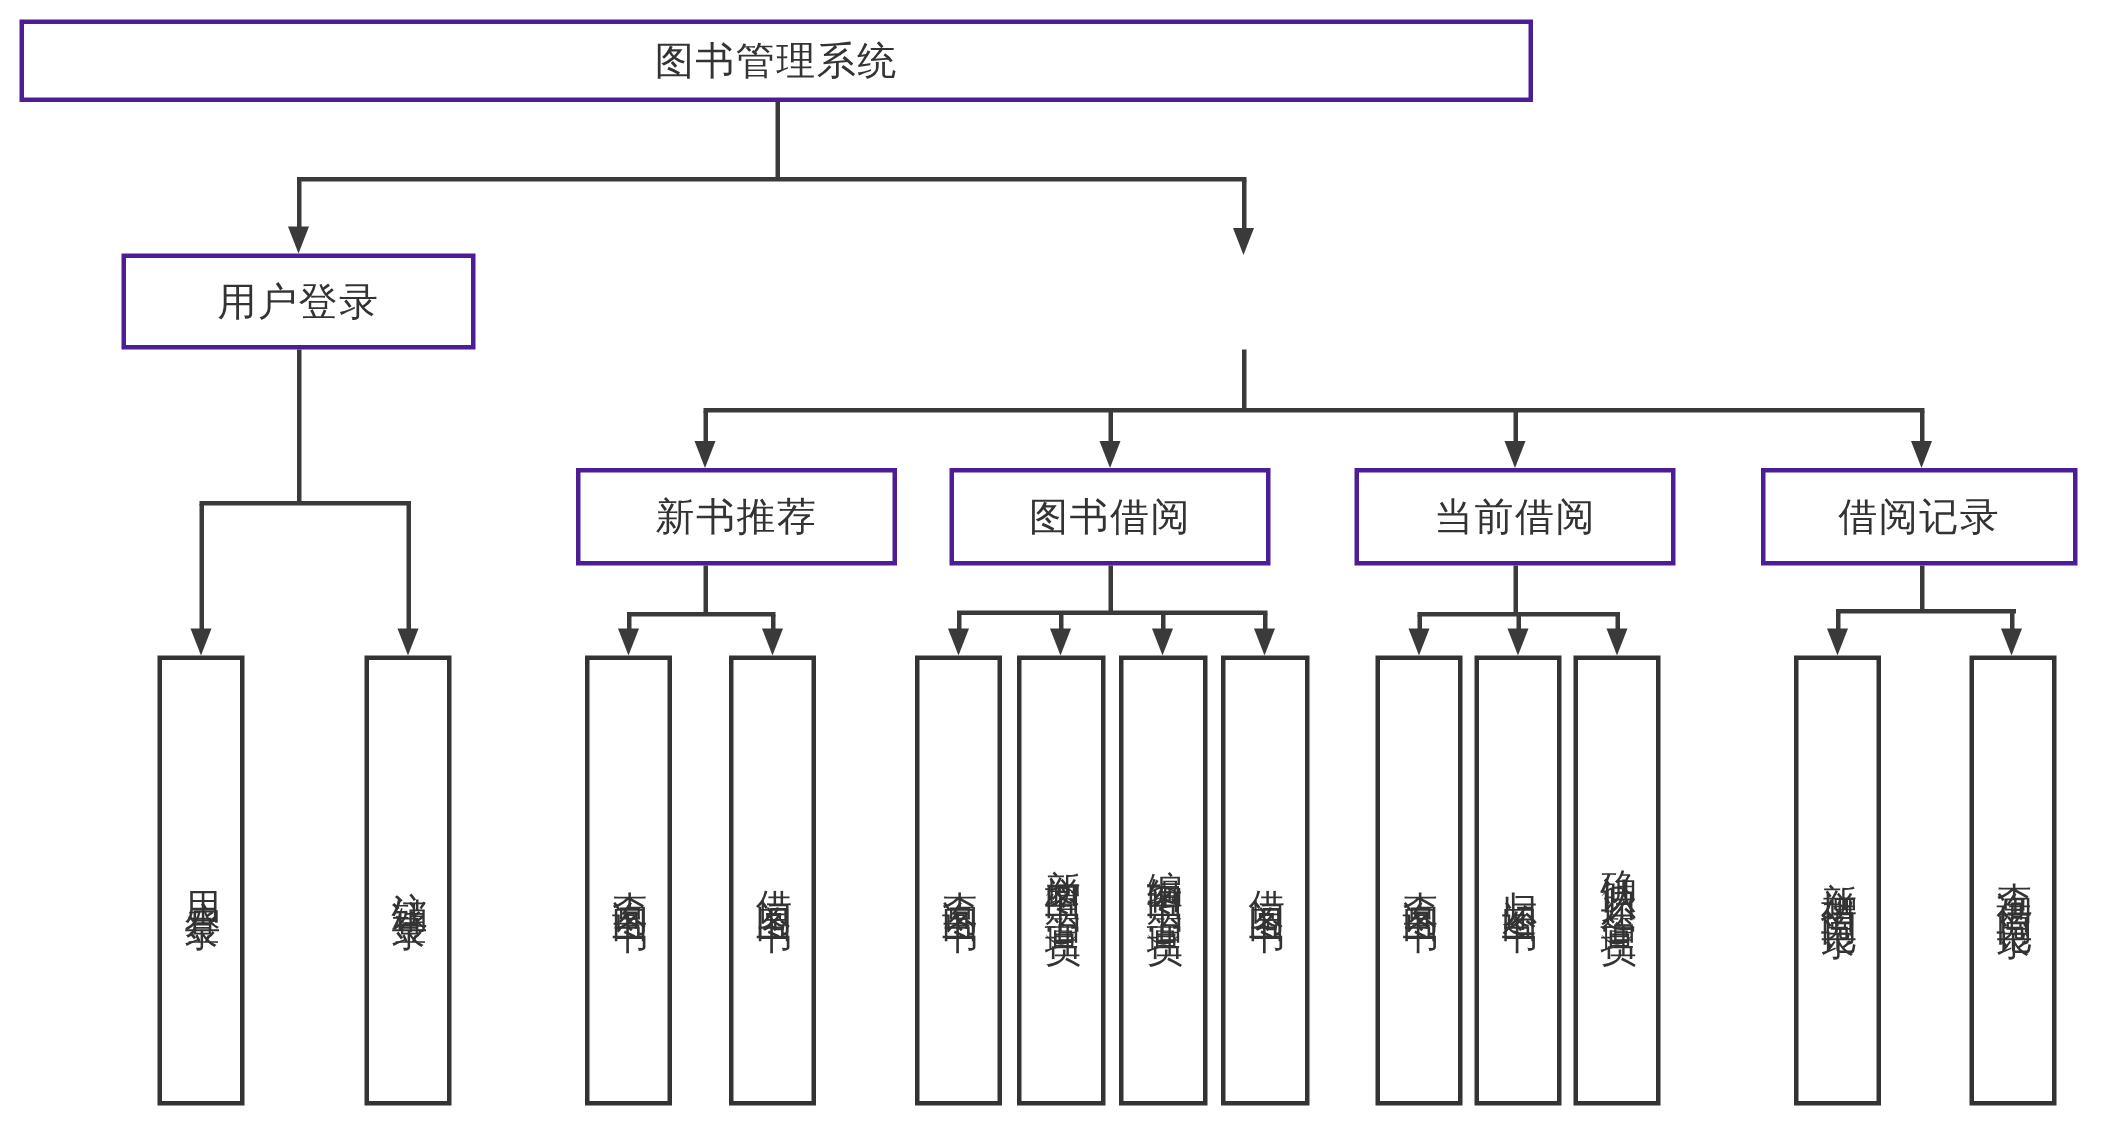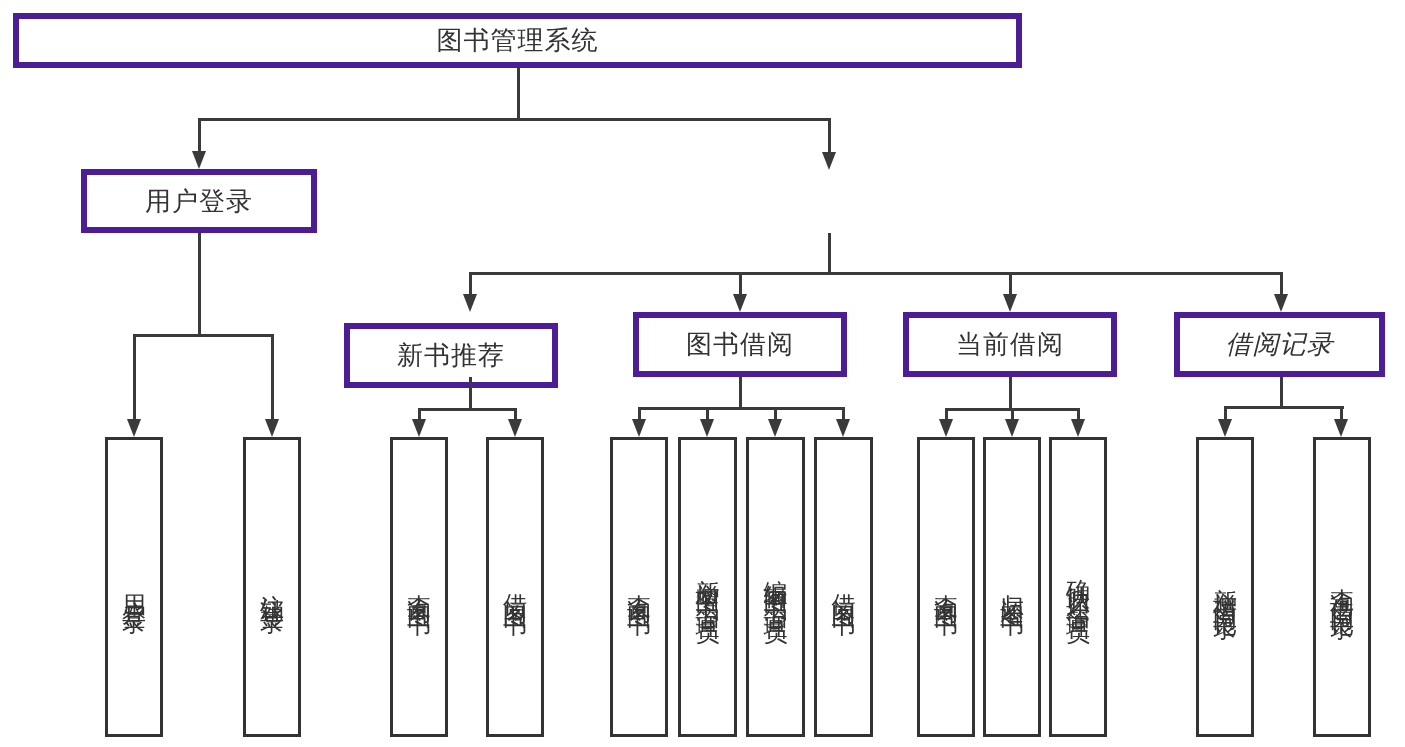--- a/index.html
+++ b/index.html
@@ -7,21 +7,21 @@
     position: relative;
     width: 1405px;
     height: 747px;
     background: #ffffff;
     font-family: "Liberation Sans", "DejaVu Sans", sans-serif;
     overflow: hidden;
   }
   .hbox {
     position: absolute;
     box-sizing: border-box;
-    border: 6px solid #4c1d95;
+    border: 3px solid #4c1d95;
     background: #ffffff;
     display: flex;
     align-items: center;
     justify-content: center;
   }
   .hbox .label {
     color: #333333;
     font-size: 26px;
     letter-spacing: 1px;
     white-space: nowrap;
@@ -74,30 +74,30 @@
 <div class="canvas">
 
   <div class="hbox" style="left:13px; top:13px; width:1009px; height:55px;">
     <span class="label">图书管理系统</span>
   </div>
 
   <div class="hbox" style="left:81px; top:169px; width:236px; height:64px;">
     <span class="label">用户登录</span>
   </div>
 
-  <div class="hbox" style="left:344px; top:312px; width:214px; height:65px;margin-top:11px;">
+  <div class="hbox" style="left:384px; top:312px; width:214px; height:65px;">
     <span class="label">新书推荐</span>
   </div>
   <div class="hbox" style="left:903px; top:312px; width:214px; height:65px;">
     <span class="label">当前借阅</span>
   </div>
   <div class="hbox" style="left:633px; top:312px; width:214px; height:65px;">
     <span class="label">图书借阅</span>
   </div>
-  <div class="hbox" style="left:1174px; top:312px; width:211px; height:65px;font-style:italic;">
+  <div class="hbox" style="left:1174px; top:312px; width:211px; height:65px;">
     <span class="label">借阅记录</span>
   </div>
 
   <div class="vbox" style="left:105px; width:58px;">
     <span class="vlabel">用户登录</span>
   </div>
   <div class="vbox" style="left:243px; width:58px;">
     <span class="vlabel">注销登录</span>
   </div>
   <div class="vbox" style="left:390px; width:58px;">

